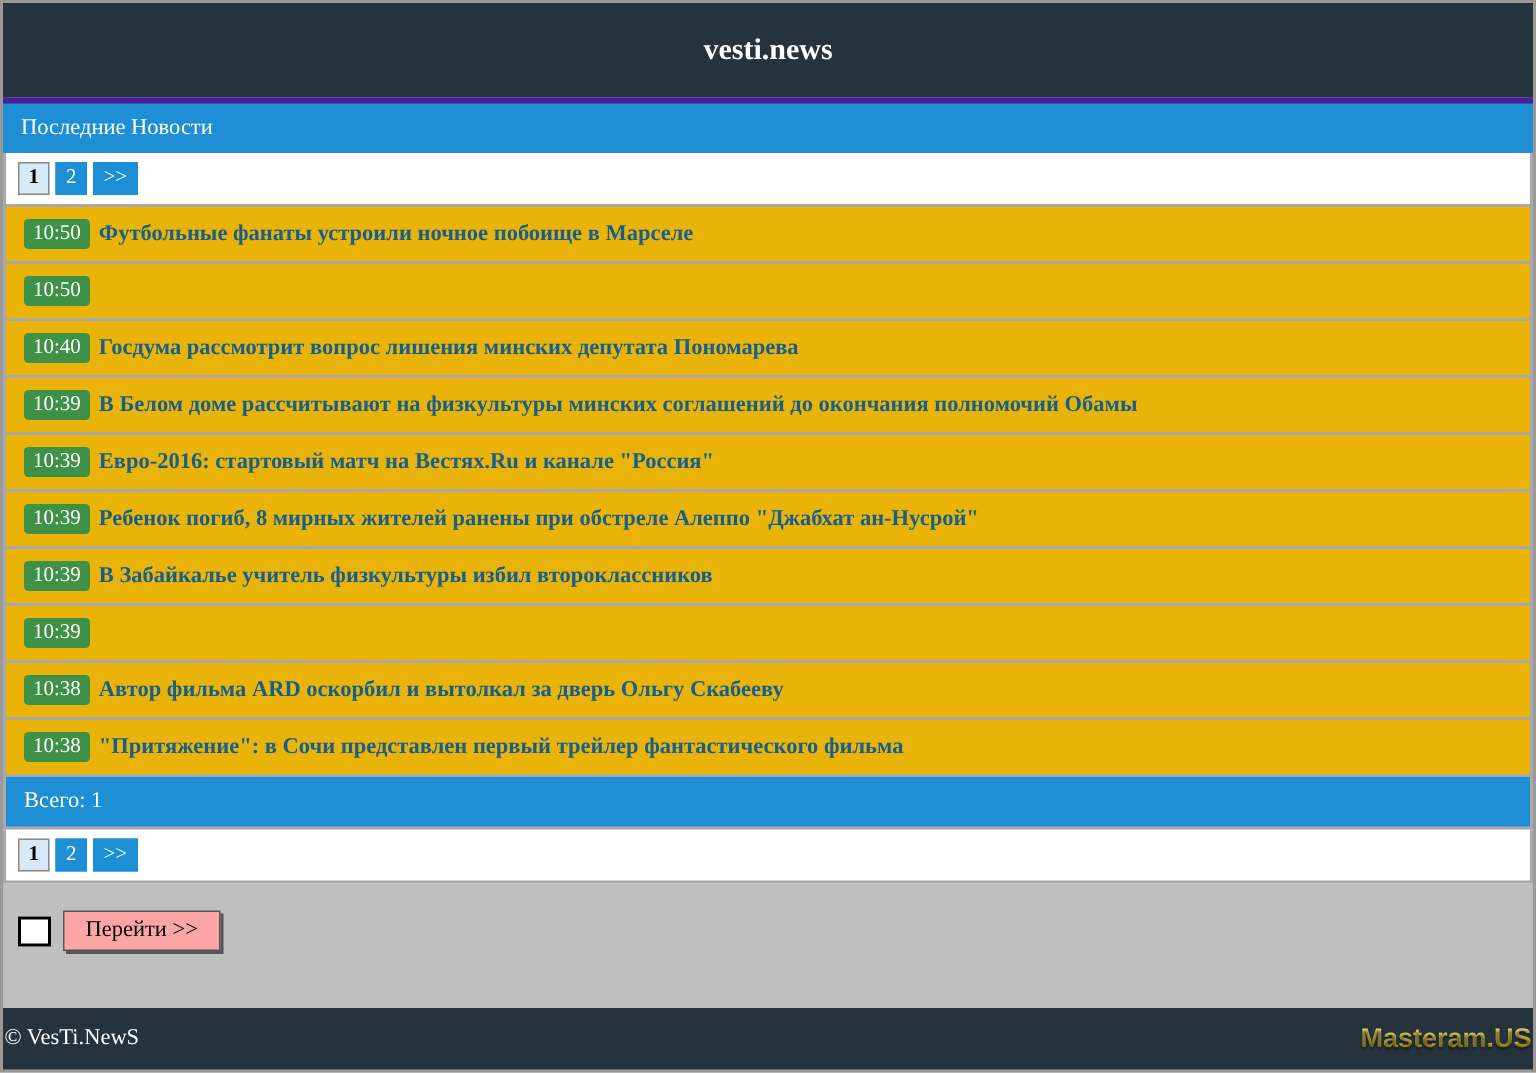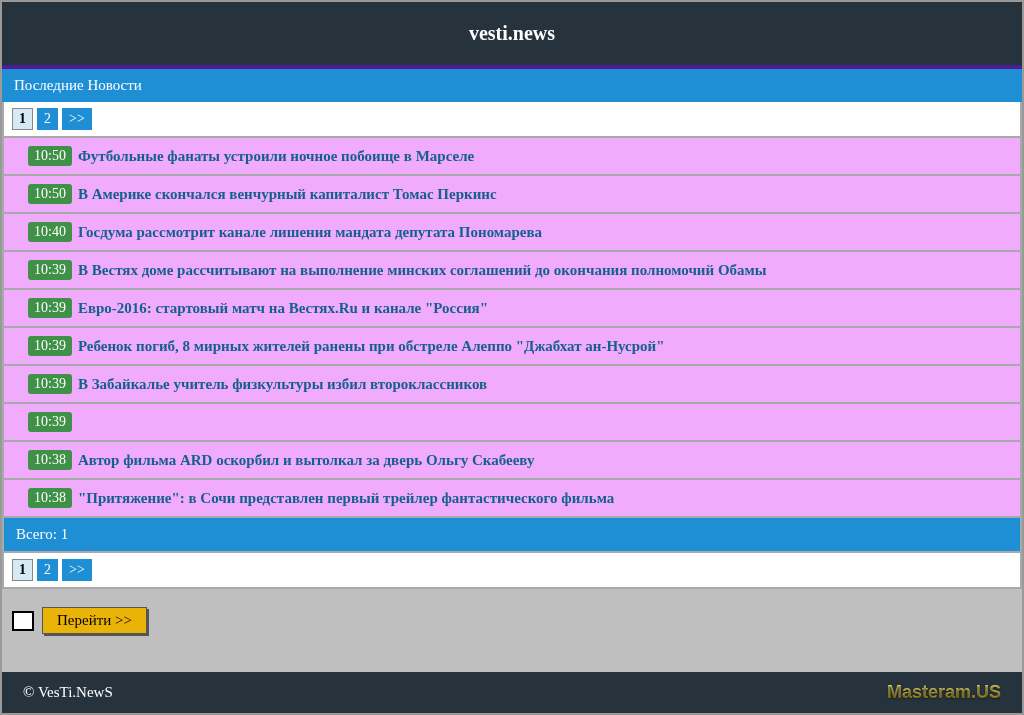--- a/index.html
+++ b/index.html
@@ -55,24 +55,24 @@
     cursor: pointer;
     font-family: inherit;
   }
   .pager-btn.current {
     background: #d7e9f5;
     color: #000;
     font-weight: bold;
     border: 1px solid #888;
   }
   .news-item {
-    background: #f0abfc;
+    background: #eab308;
     border: 2px solid #a9a9a9;
     border-top: none;
-    padding: 8px 24px;
+    padding: 8px 12px;
     display: flex;
     align-items: center;
     gap: 6px;
   }
   .time-badge {
     background: #3f9147;
     color: #fff;
     border-radius: 3px;
     padding: 2px 6px;
     font-size: 14px;
@@ -100,33 +100,33 @@
   }
   .goto-input {
     width: 22px;
     height: 20px;
     border: 2px solid #000;
     background: #fff;
     font-family: inherit;
     padding: 0 2px;
   }
   .goto-btn {
-    background: #eab308;
+    background: #fca5a5;
     border: 1px solid #555;
     box-shadow: 2px 2px 0 #555;
     padding: 4px 14px;
     font-size: 15px;
     font-family: inherit;
     cursor: pointer;
   }
   .footer {
     margin-top: auto;
     background: #27333c;
     color: #fff;
-    padding: 10px 21px;
+    padding: 10px 1px;
     font-size: 15px;
     display: flex;
     justify-content: space-between;
     align-items: center;
     gap: 10px;
   }
   .footer-logo {
     font-family: 'Comic Sans MS', cursive, sans-serif;
     font-weight: bold;
     font-size: 18px;
@@ -155,29 +155,28 @@
       <span class="pager-btn">&gt;&gt;</span>
     </div>
 
   <div class="news-list" id="news-list">
       <div class="news-item">
         <span class="time-badge">10:50</span>
         <a class="news-link" href="#">Футбольные фанаты устроили ночное побоище в Марселе</a>
       </div>
       <div class="news-item">
         <span class="time-badge">10:50</span>
-        <a class="news-link" href="#">В Америке скончался венчурный капиталист Томас Перкинс</a>
       </div>
       <div class="news-item">
         <span class="time-badge">10:40</span>
-        <a class="news-link" href="#">Госдума рассмотрит канале лишения мандата депутата Пономарева</a>
-      </div>
-      <div class="news-item">
-        <span class="time-badge">10:39</span>
-        <a class="news-link" href="#">В Вестях доме рассчитывают на выполнение минских соглашений до окончания полномочий Обамы</a>
+        <a class="news-link" href="#">Госдума рассмотрит вопрос лишения минских депутата Пономарева</a>
+      </div>
+      <div class="news-item">
+        <span class="time-badge">10:39</span>
+        <a class="news-link" href="#">В Белом доме рассчитывают на физкультуры минских соглашений до окончания полномочий Обамы</a>
       </div>
       <div class="news-item">
         <span class="time-badge">10:39</span>
         <a class="news-link" href="#">Евро-2016: стартовый матч на Вестях.Ru и канале "Россия"</a>
       </div>
       <div class="news-item">
         <span class="time-badge">10:39</span>
         <a class="news-link" href="#">Ребенок погиб, 8 мирных жителей ранены при обстреле Алеппо "Джабхат ан-Нусрой"</a>
       </div>
       <div class="news-item">

